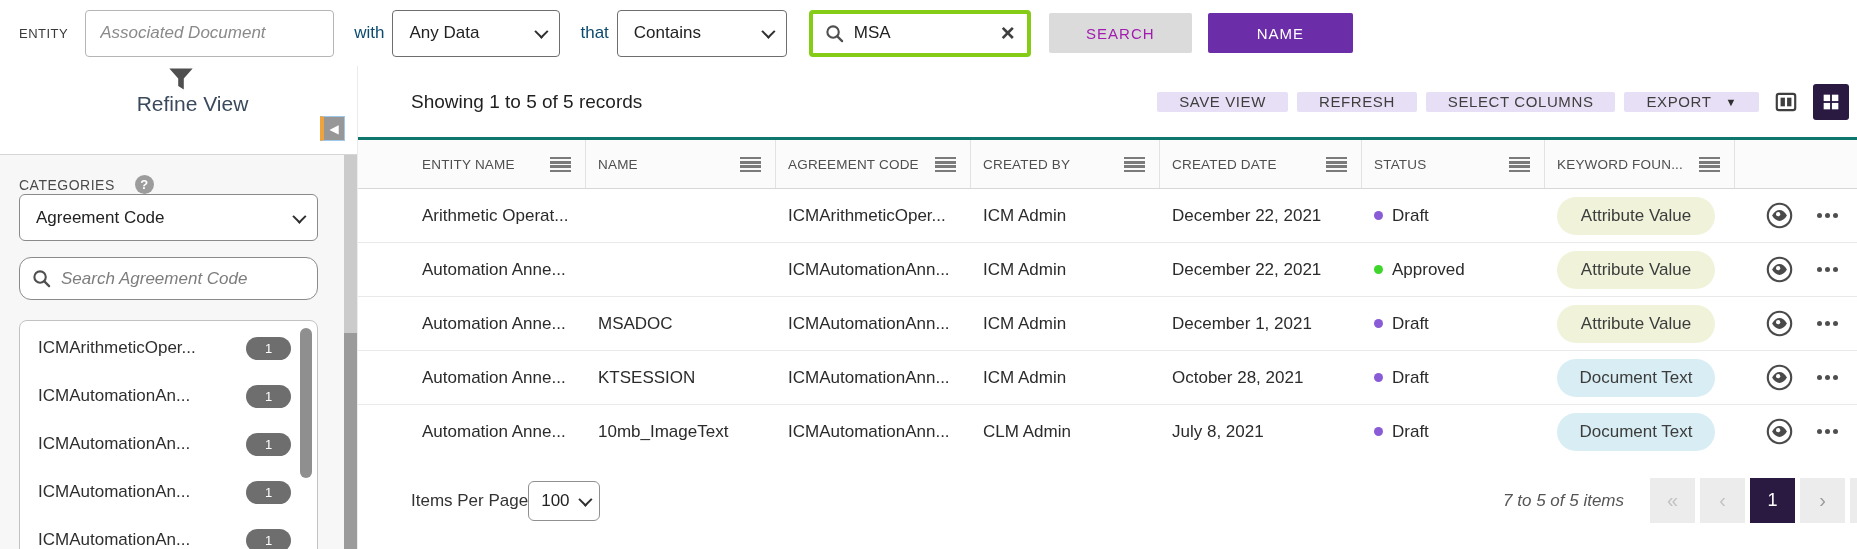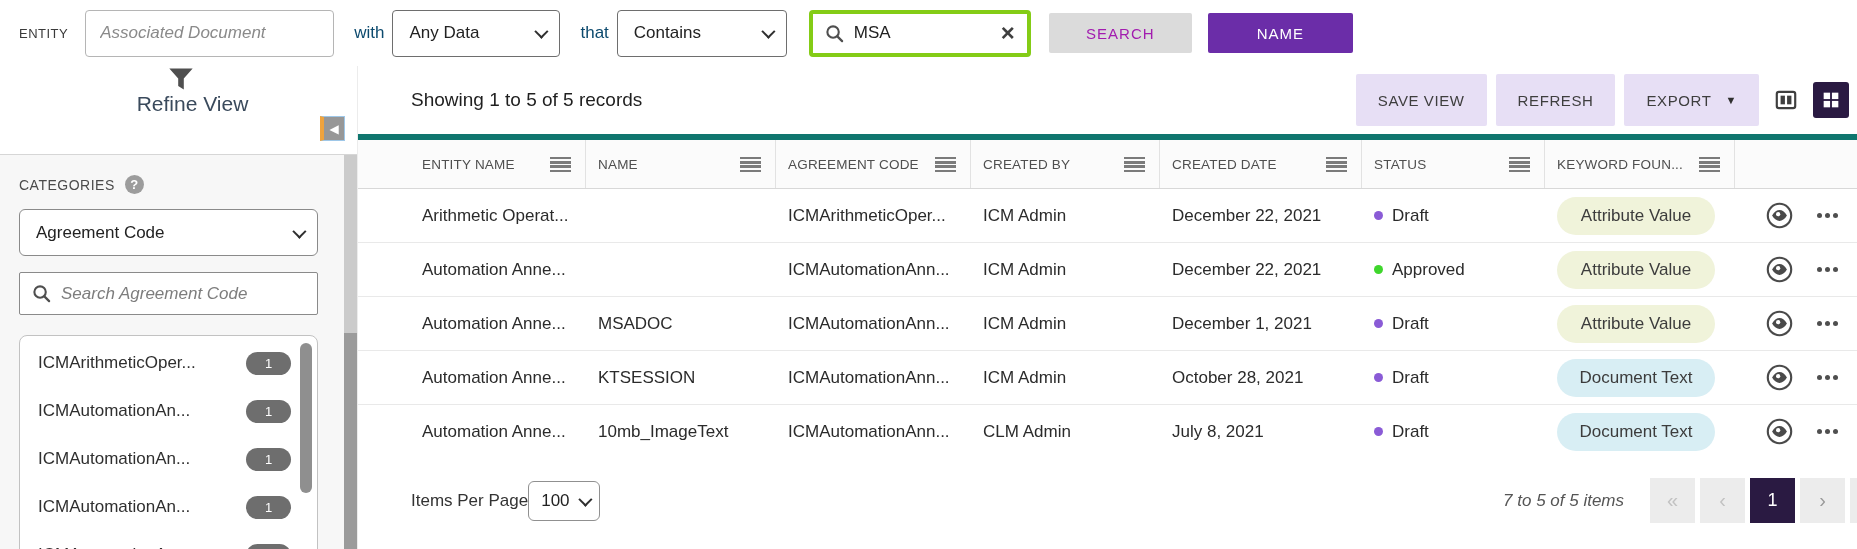--- a/index.html
+++ b/index.html
@@ -38,48 +38,48 @@
 
   
   .sidebar { width:358px; flex:none; background:#f7f7f7; position:relative; border-right:1px solid #ececec; }
   .sidebar-header { height:89px; background:#fff; border-bottom:1px solid #d6d6d6;
     display:flex; align-items:center; padding:0 12px 0 16px;flex-direction:column; }
   .refine-title { font-size:21px; color:#3a4a5c; margin-left:24px; }
   .collapse-btn { margin-left:auto; width:25px; height:25px; background:#979797; color:#fff;
     display:flex; align-items:center; justify-content:center; font-size:12px;
     border:1px solid #9ec7e8; border-left:4px solid #efa33d; cursor:pointer; }
   .sidebar-content { padding:20px 0 0 19px; position:relative; }
-  .cat-row { display:flex; align-items:center; gap:10px; margin-bottom:15px; }
+  .cat-row { display:flex; align-items:center; gap:20px; }
   .cat-label { font-size:14px; letter-spacing:.5px; color:#4b4b4b; }
   .help-icon { width:19px; height:19px; border-radius:50%; background:#9c9c9c; color:#fff;
     font-size:13px; font-weight:bold; display:flex; align-items:center; justify-content:center; }
   .sel-category { width:299px; border-color:#8a8a8a; border-radius:6px; }
-  .side-search { width:299px; height:43px; border:1px solid #8a8a8a; border-radius:2px; background:#fff;
+  .side-search { width:299px; height:43px; border:1px solid #8a8a8a; border-radius:12px; background:#fff;
     display:flex; align-items:center; padding:0 12px; margin-top:16px; }
   .side-search input { border:none; outline:none; flex:1; min-width:0; font-size:17px; font-style:italic;
     color:#333; font-family:"Liberation Sans",sans-serif; margin-left:10px; }
   .side-search input::placeholder { color:#7d7d7d; font-style:italic; }
   .listbox { width:299px; margin-top:20px; background:#fff; border:1px solid #c2c2c2; border-radius:8px;
     position:relative; height:246px; padding-top:3px; }
   .list-item { height:48px; display:flex; align-items:center; padding:0 26px 0 18px; cursor:pointer; }
   .list-label { font-size:17px; color:#2f2f2f; white-space:nowrap; overflow:hidden; }
   .count-badge { margin-left:auto; min-width:45px; height:23px; border-radius:12px; background:#6e6e6e;
     color:#fff; font-size:13px; display:flex; align-items:center; justify-content:center; }
   .inner-scroll { position:absolute; right:5px; top:7px; width:12px; height:150px;
     background:#8f8f8f; border-radius:6px; }
   .outer-scroll { position:absolute; right:0; top:89px; width:13px; height:394px; background:#cbcbcb; }
   .outer-scroll .thumb { position:absolute; top:178px; width:13px; height:216px; background:#9b9b9b; }
 
   
   .main { flex:1; min-width:0; display:flex; flex-direction:column; background:#fff; }
   .main-toolbar { height:74px; flex:none; display:flex; align-items:center;
-    padding:0 8px 0 53px; border-bottom:6px solid #0f766e; }
+    padding:0 8px 0 53px; border-bottom:3px solid #0f766e; }
   .records-summary { font-size:19px; color:#1f1f1f; }
   .toolbar-buttons { margin-left:auto; display:flex; align-items:center; gap:9px; }
-  .btn-lav { height:52px; padding:0 22px; background:var(--button-lavender,#E7DFF5); border:none;
+  .btn-lav { height:20px; padding:0 22px; background:var(--button-lavender,#E7DFF5); border:none;
     border-radius:2px; font-size:15px; letter-spacing:.6px; color:#3e3e3e; cursor:pointer;
     font-family:"Liberation Sans",sans-serif; display:flex; align-items:center; }
   .btn-lav .caret { font-size:11px; margin-left:14px; color:#2f2f2f; }
   .icon-btn { width:36px; height:36px; border:none; background:#fff; border-radius:3px;
     display:flex; align-items:center; justify-content:center; cursor:pointer; }
   .icon-btn.active { background:var(--dark-purple,#2A1A42); }
 
   
   .row-grid { display:flex; align-items:center; padding-left:52px; }
   .row-grid > :nth-child(1){ width:176px; flex:none; }
@@ -218,20 +218,21 @@
         <div class="thumb"></div>
       </div>
   </div>
 
   <div class="main">
     <div class="main-toolbar">
       <span class="records-summary">Showing 1 to 5 of 5 records</span>
       <div class="toolbar-buttons">
         <button class="btn-lav">SAVE VIEW</button>
         <button class="btn-lav">REFRESH</button>
+        <button class="btn-lav">SELECT COLUMNS</button>
         <button class="btn-lav">
           <span>EXPORT</span>
           <span class="caret">▼</span>
         </button>
         <button class="icon-btn">
           <svg width="26" height="26" viewBox="0 0 24 24">
               <rect x="3.5" y="4.5" width="17" height="15" rx="2" fill="none" stroke="#3f3f3f" stroke-width="2"></rect>
               <rect x="7" y="8" width="4" height="8" fill="#3f3f3f"></rect>
               <rect x="13" y="8" width="4" height="8" fill="#3f3f3f"></rect>
             </svg>

